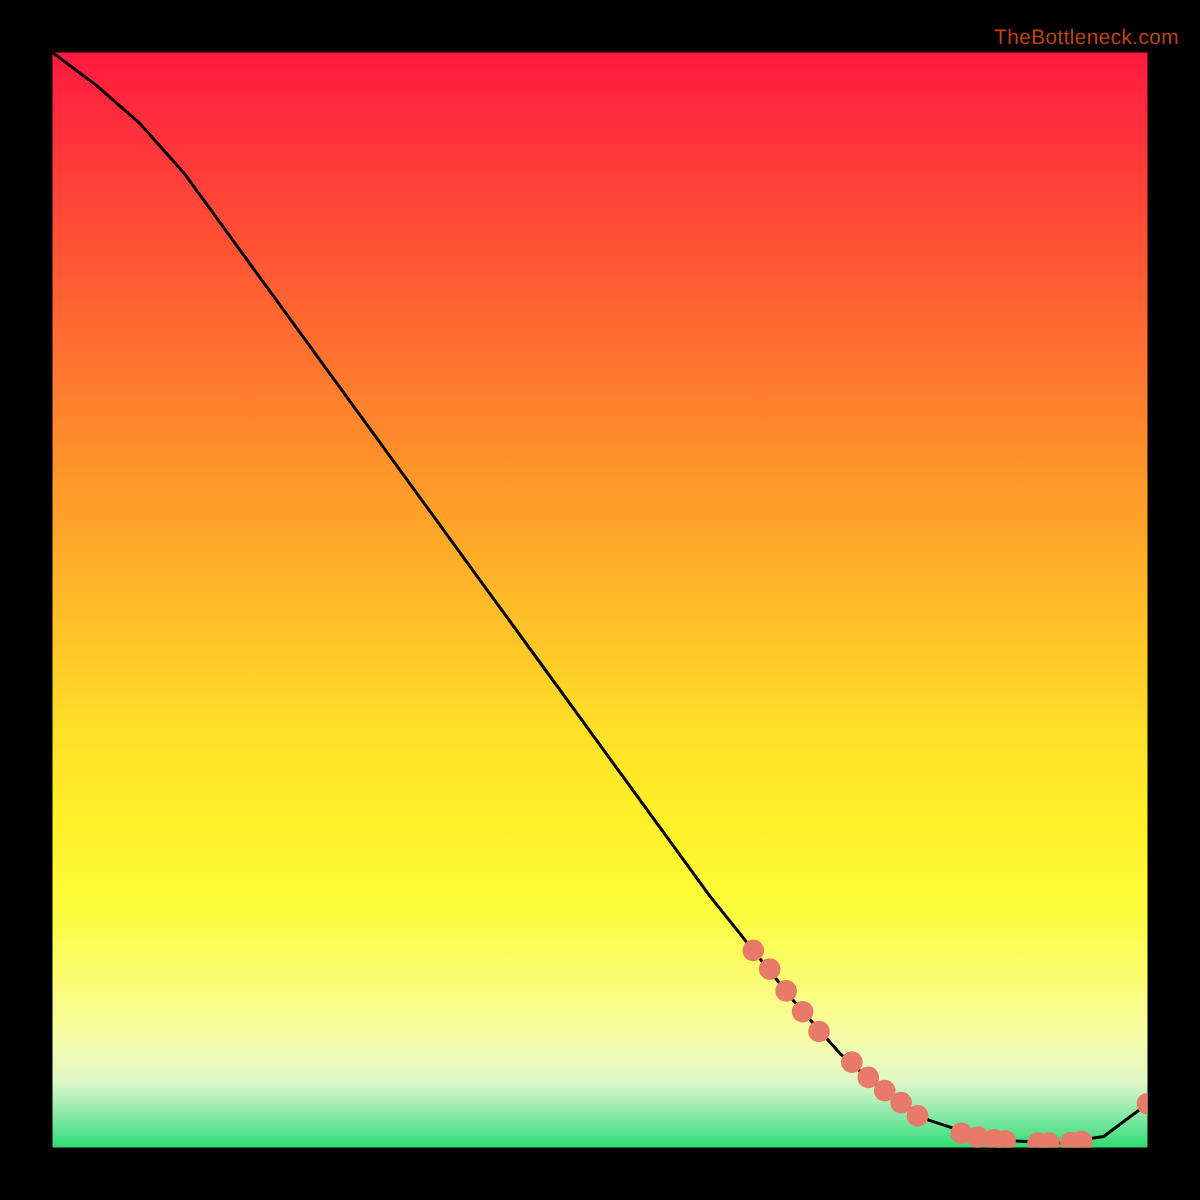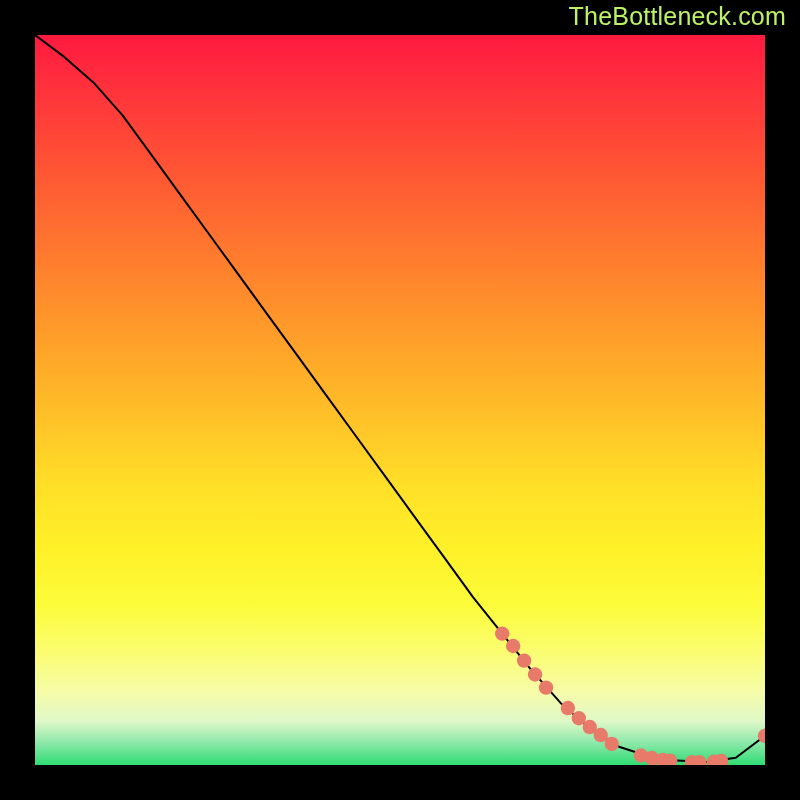--- a/index.html
+++ b/index.html
@@ -35,24 +35,24 @@
       #fcfc3a 78%,
       #fbfd6c 84%,
       #f6fca8 90%,
       #dff8c8 94%,
       #8be8a8 97%,
       #2fdc74 100%
     );
   }
   .watermark {
     position: absolute;
-    top: 2px;
+    top: 16px;
     right: 14px;
-    color: #bef264;
-    font-size: 25px;
+    color: #c2410c;
+    font-size: 14px;
     font-weight: 500;
     letter-spacing: 0.2px;
   }
   svg.overlay {
     position: absolute;
     left: 0;
     top: 0;
     width: 730px;
     height: 730px;
   }

